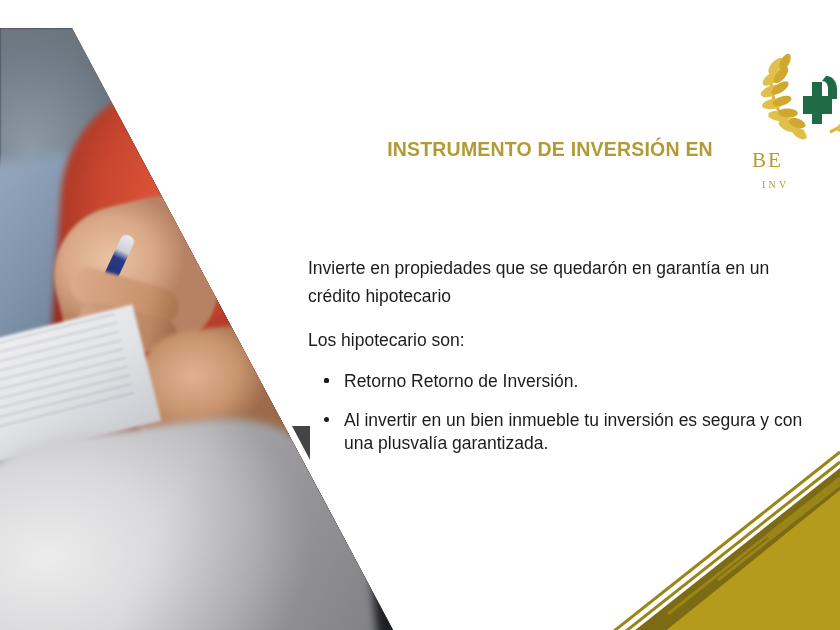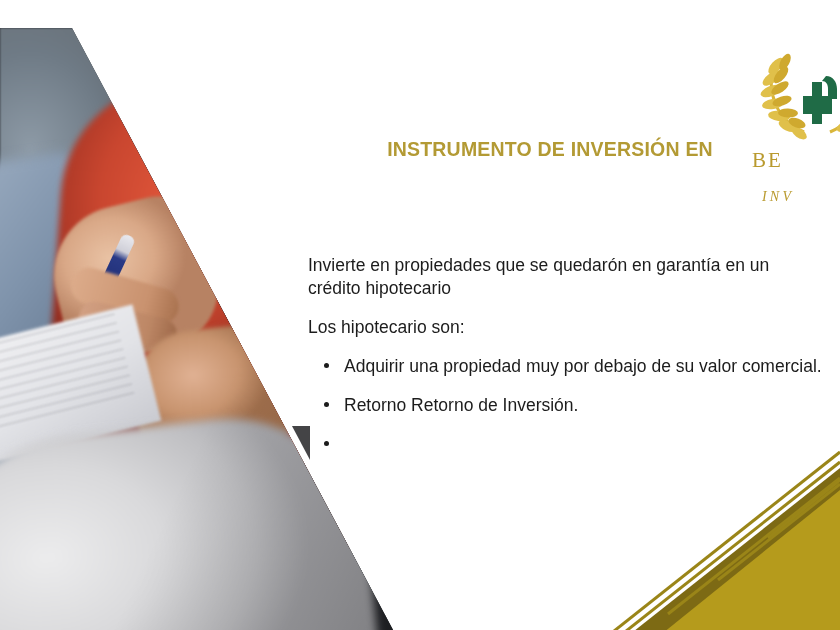--- a/index.html
+++ b/index.html
@@ -168,21 +168,21 @@
   }
 
   
   #body-block{
     position:absolute;
     left:308px;top:226px;width:520px;
     color:#1c1c1c;
   }
   .para{
     font-size:17.5px;
-    line-height:23px;
+    line-height:28px;
     margin:0 0 16px 0;
     max-width:512px;
   }
   #bullet-list{
     list-style:none;
     margin:4px 0 0 0;
     padding:0;
   }
   #bullet-list li{
     position:relative;
@@ -208,27 +208,26 @@
   .logo-word{
     position:absolute;left:10px;top:112px;
     font-family:"Liberation Serif",serif;
     font-size:21px;
     letter-spacing:2px;
     color:#b99a2e;
     font-weight:400;
     white-space:nowrap;
   }
   .logo-sub{
-    position:absolute;left:20px;top:153px;
+    position:absolute;left:20px;top:143px;
     font-family:"Liberation Serif",serif;
-    font-size:14px;
+    font-size:10px;
     letter-spacing:3.2px;
     color:#b99a2e;
     white-space:nowrap;
-    font-style:italic;
   }
 
   
   #decor{
     position:absolute;
     right:0;bottom:0;
     width:300px;height:230px;
     pointer-events:none;
   }
   #decor svg{display:block;}
@@ -263,28 +262,28 @@
   <div id="title-block">
     <span class="tline">INSTRUMENTO DE INVERSIÓN EN</span>
   </div>
 
   <div id="body-block">
     <p class="para">Invierte en propiedades que se quedarón en garantía en un crédito hipotecario</p>
     <p class="para">Los hipotecario son:</p>
     <ul id="bullet-list">
       <li>
         <span class="dot"></span>
-        <span>Adquirir una propiedad muy por debajo de su valor comercial.</span>
       </li>
       <li>
         <span class="dot"></span>
         <span>Retorno Retorno de Inversión.</span>
       </li>
       <li>
         <span class="dot"></span>
+        <span>Al  invertir en un bien inmueble tu inversión es segura y con una plusvalía garantizada.</span>
       </li>
     </ul>
   </div>
 
   <div id="logo">
     <svg width="150" height="110" viewBox="0 0 150 110">
       <g fill="none" stroke="#d9b63a" stroke-width="3">
         <path d="M62 96 C 34 84, 24 56, 32 28"></path>
         <path d="M88 96 C 116 84, 126 56, 118 28"></path>
       </g>

